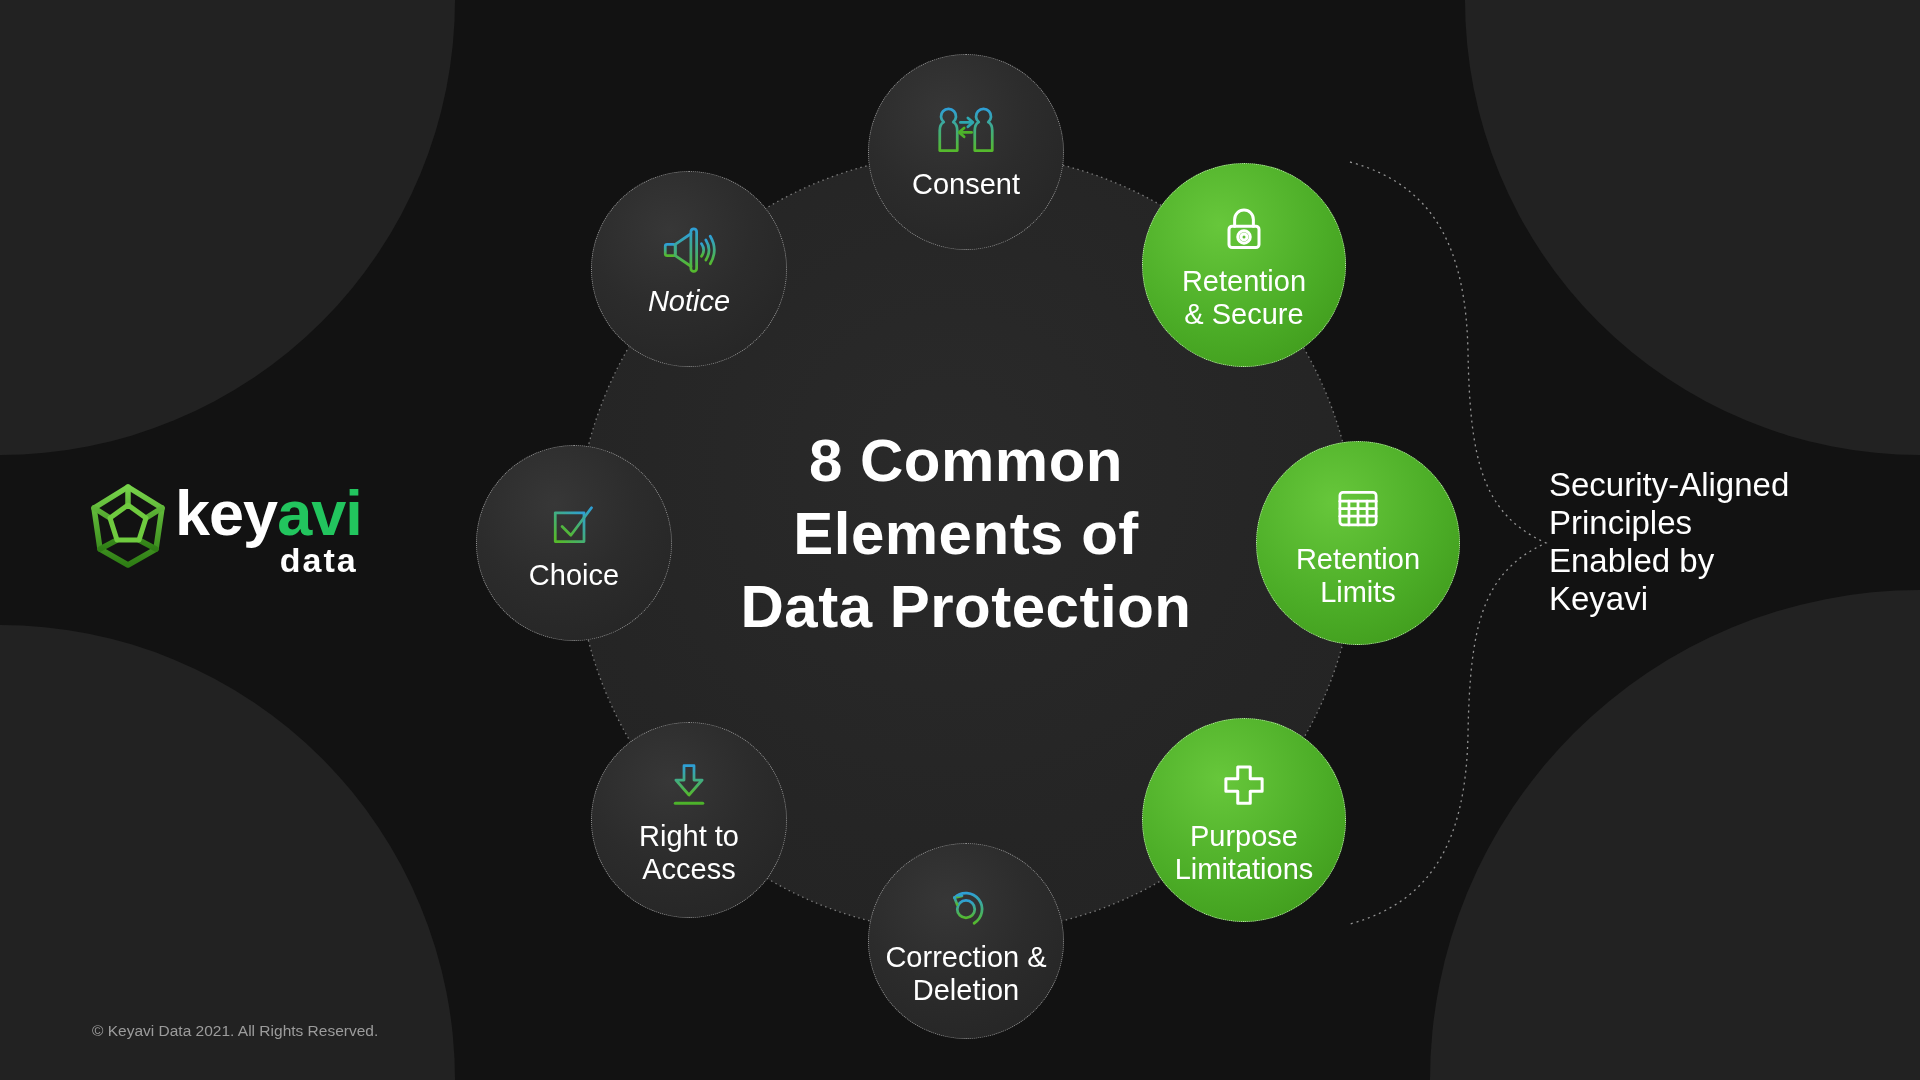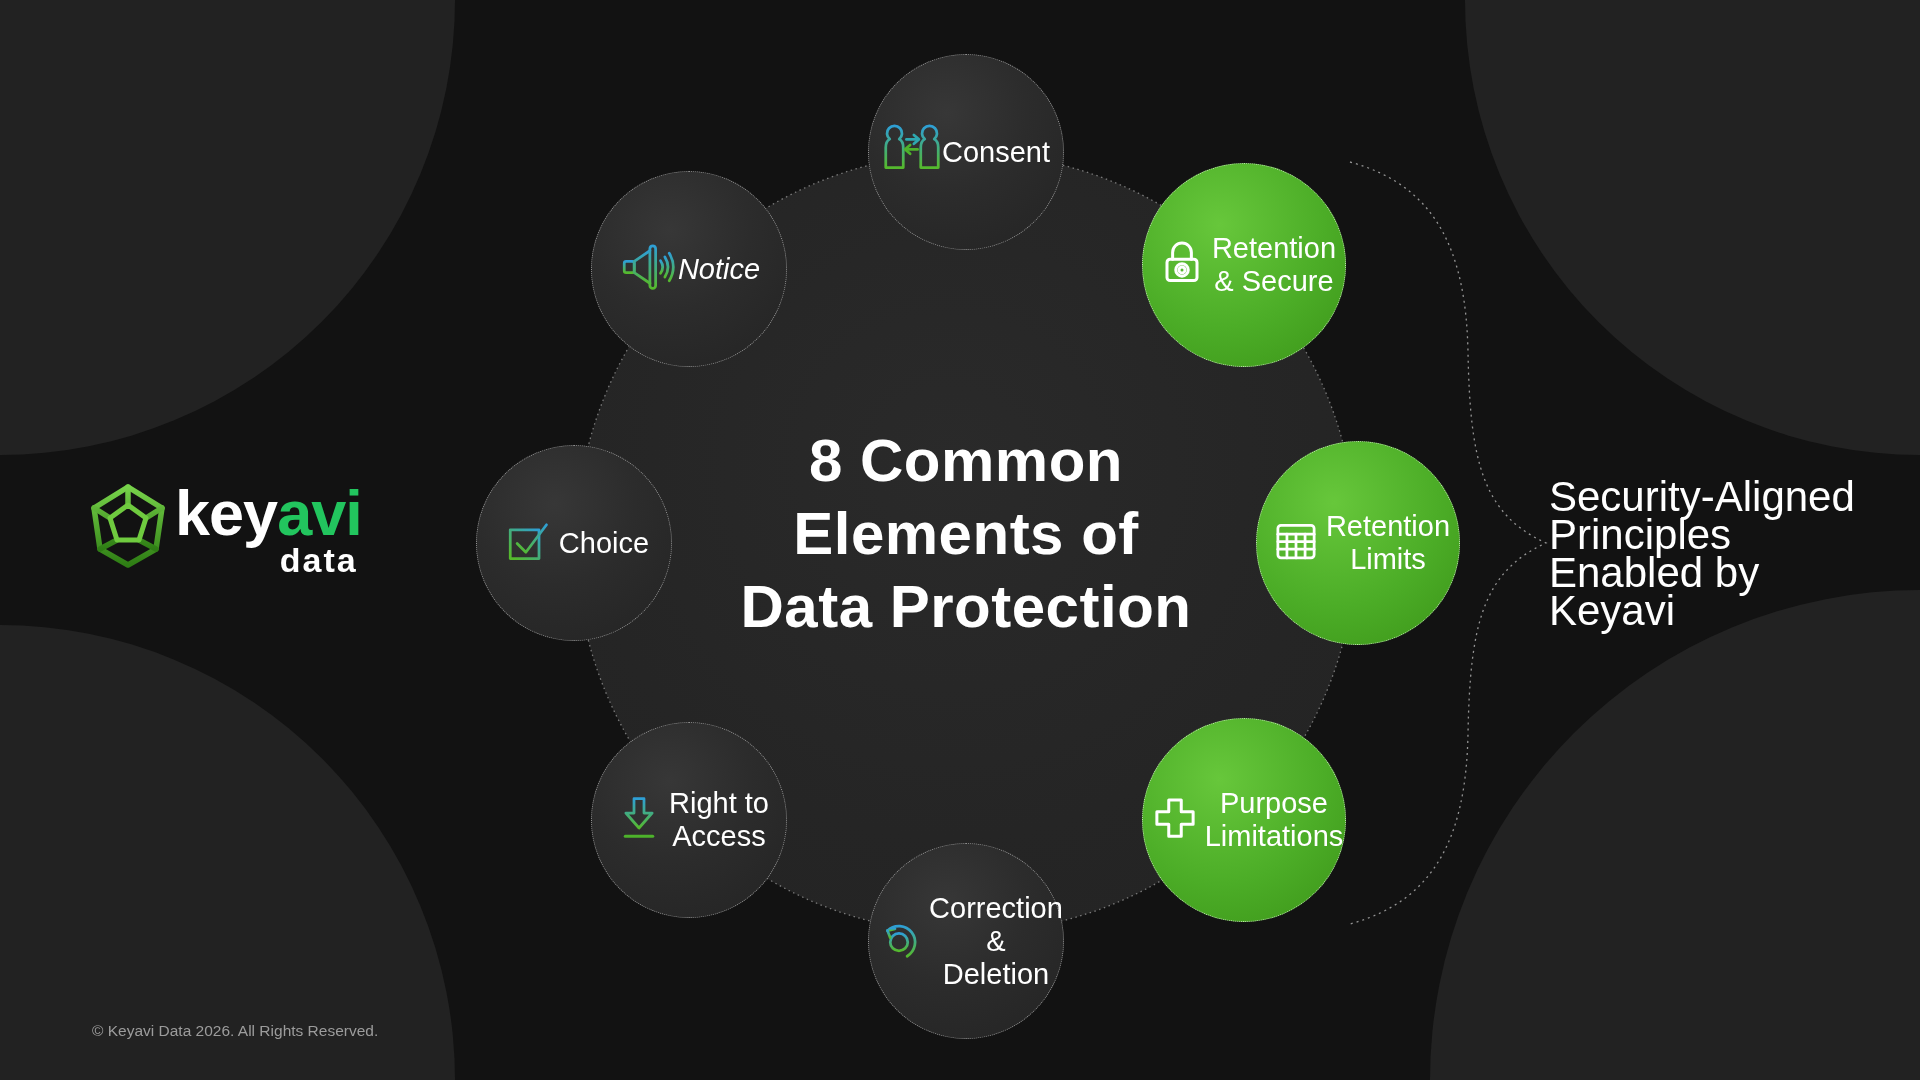--- a/index.html
+++ b/index.html
@@ -15,40 +15,40 @@
   .blob.br{width:980px;height:980px;right:-490px;bottom:-490px}
 
   .disc{
     position:absolute;left:576px;top:153px;width:780px;height:780px;border-radius:50%;
     background:radial-gradient(circle at 48% 40%, #2a2a2a 0%, #252525 60%, #232323 100%);
   }
   svg.overlay{position:absolute;left:0;top:0;pointer-events:none}
 
   .node{
     position:absolute;width:196px;height:196px;border-radius:50%;
-    display:flex;flex-direction:row;align-items:center;justify-content:center;
+    display:flex;flex-direction:column;align-items:center;justify-content:center;
     text-align:center;border:1.5px dotted rgba(255,255,255,.5);box-sizing:border-box;
   }
   .node.dark{background:radial-gradient(circle at 40% 30%, #373737 0%, #2c2c2c 45%, #232323 100%)}
   .node.green{
     width:204px;height:204px;
     background:radial-gradient(circle at 38% 30%, #67c73b 0%, #4cad27 55%, #3b9418 100%);
     border-color:rgba(255,255,255,.65);
   }
   .node .icon{width:60px;height:60px;margin-bottom:5px;flex:0 0 auto}
   .node .label{font-size:29px;line-height:33px;color:#fff}
   .node .label span{display:block}
 
   .title{
     position:absolute;left:566px;top:388px;width:800px;text-align:center;
     font-weight:bold;font-size:60px;line-height:73px;letter-spacing:.5px;margin-top:36px;
   }
   .title span{display:block}
 
-  .callout{position:absolute;left:1549px;top:478px;font-size:42px;line-height:38px}
+  .callout{position:absolute;left:1549px;top:466px;font-size:33px;line-height:38px}
   .callout span{display:block}
 
   .logo{position:absolute;left:88px;top:482px;display:flex;align-items:flex-start}
   .logo svg{margin-right:7px}
   .logo-word{font-size:63px;line-height:62px;font-weight:bold;letter-spacing:-1px;white-space:nowrap}
   .logo-word .green{color:#22c55e}
   .logo-sub{font-size:34px;line-height:32px;font-weight:bold;text-align:right;letter-spacing:2px;padding-right:4px}
 
   .copyright{position:absolute;left:92px;top:1022px;font-size:15.5px;color:#9c9c9c}
 </style>
@@ -241,13 +241,13 @@
       <path d="M40,4 L40,22 M58,35 L74,25 M51,57 L68,66 M29,57 L12,66 M22,35 L6,25"></path>
     </g>
     <path d="M40,22 L58,35 L51,57 L29,57 L22,35 Z" fill="none" stroke="#6fcb3f" stroke-width="5" stroke-linejoin="round"></path>
   </svg>
   <div class="logo-text">
     <div class="logo-word"><span>key</span><span class="green">avi</span></div>
     <div class="logo-sub">data</div>
   </div>
 </div>
 
-<div class="copyright">© Keyavi Data 2026. All Rights Reserved.</div>
+<div class="copyright">© Keyavi Data 2021. All Rights Reserved.</div>
 
 </body></html>

